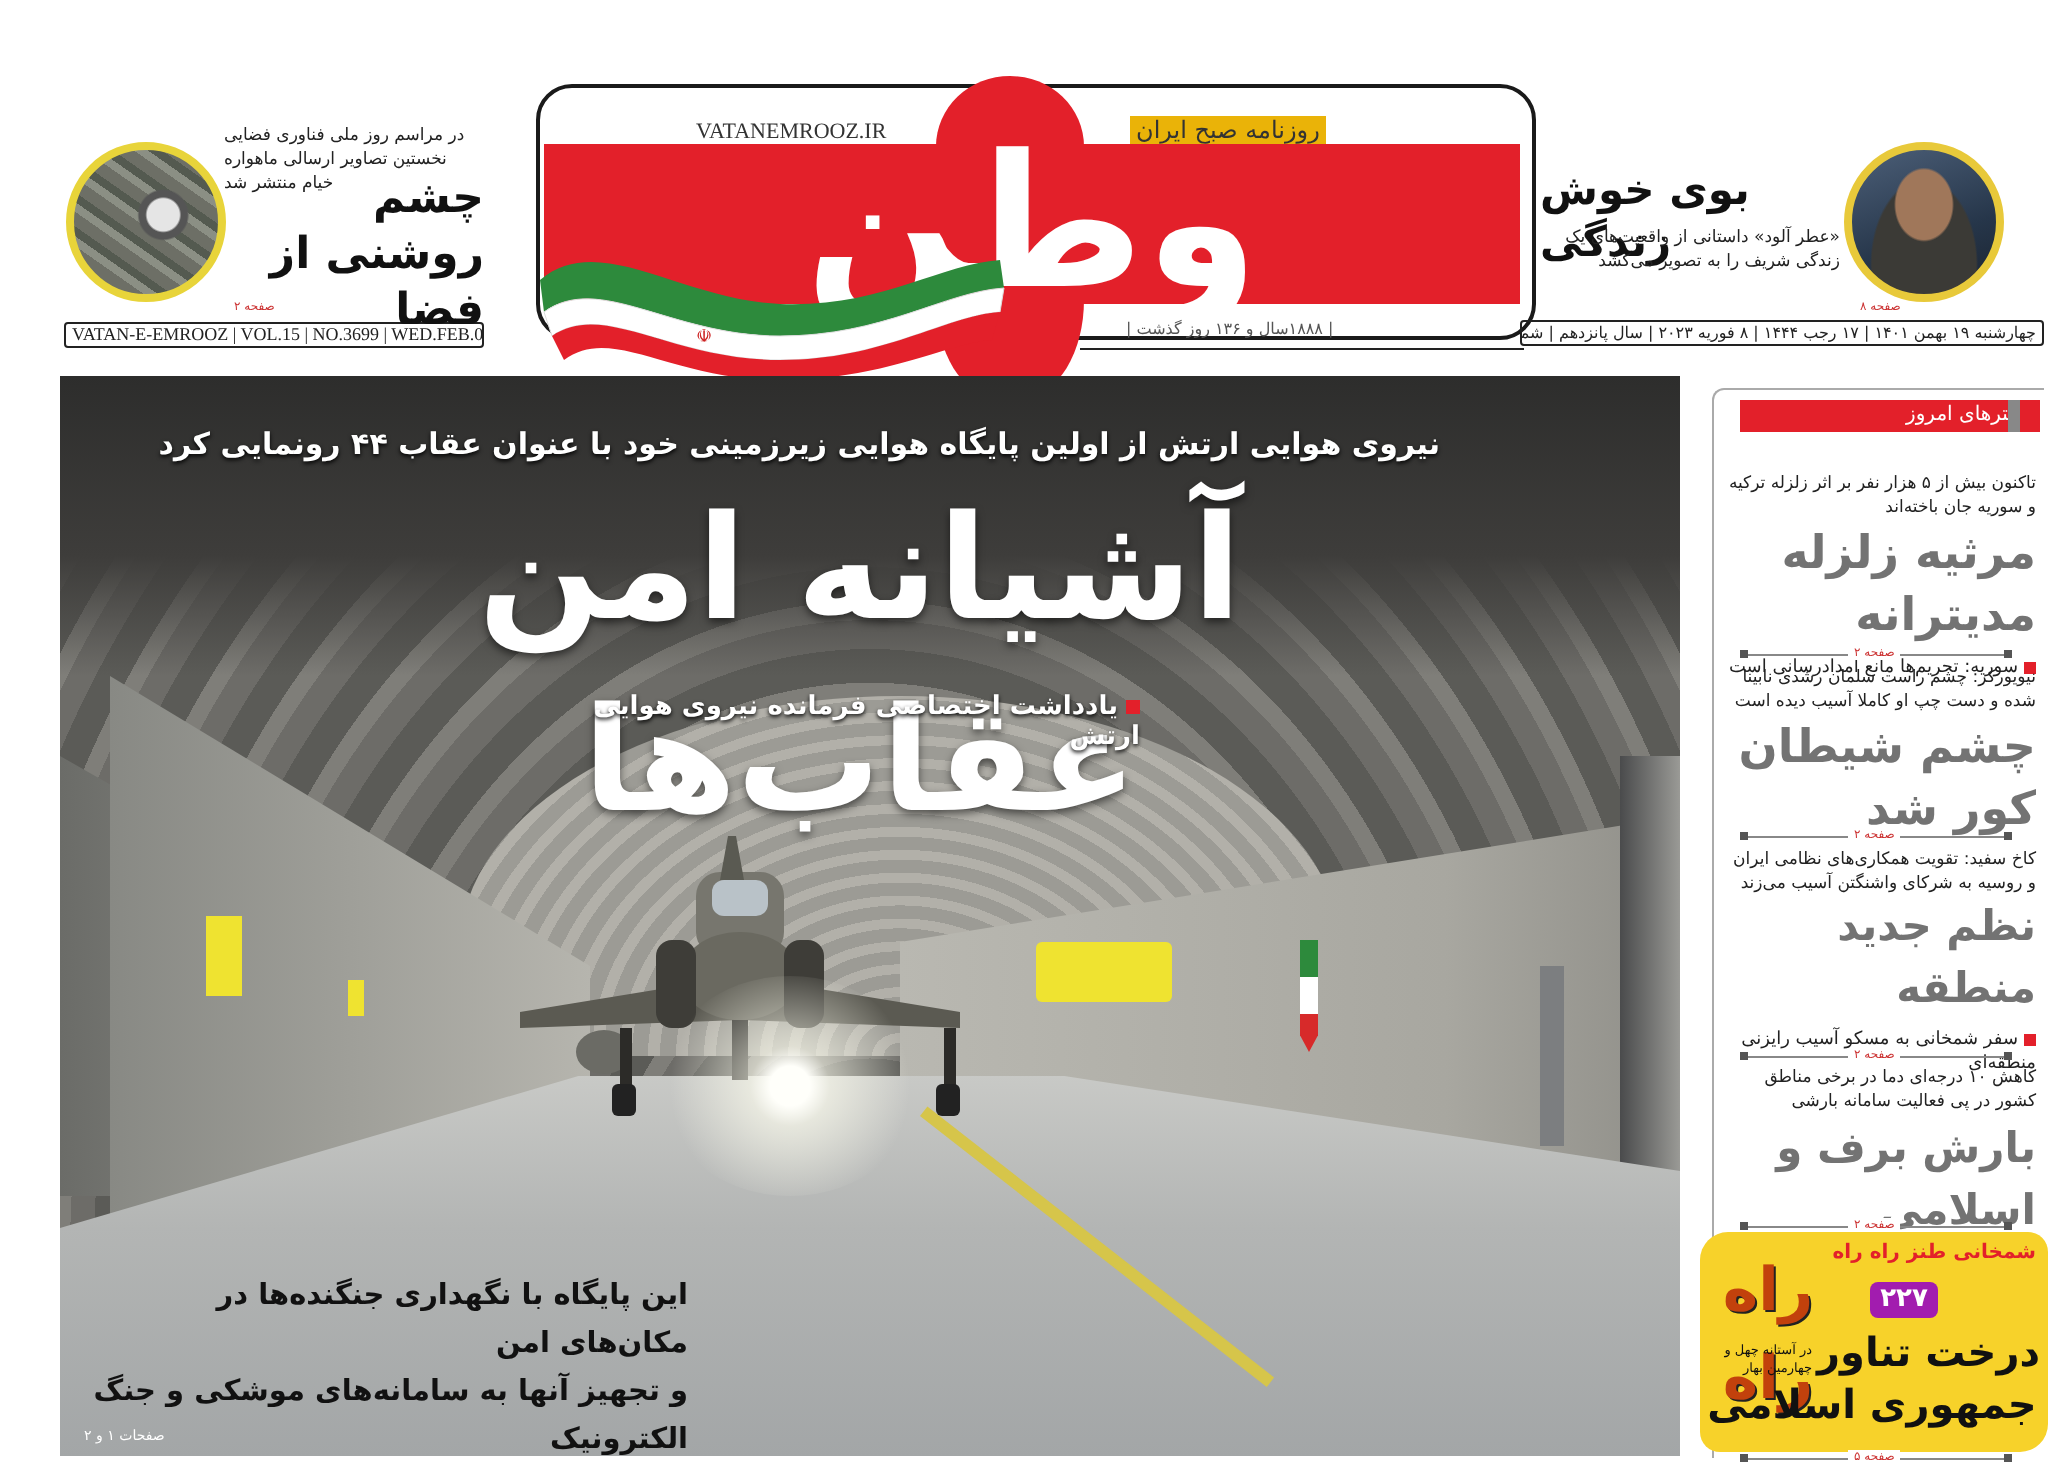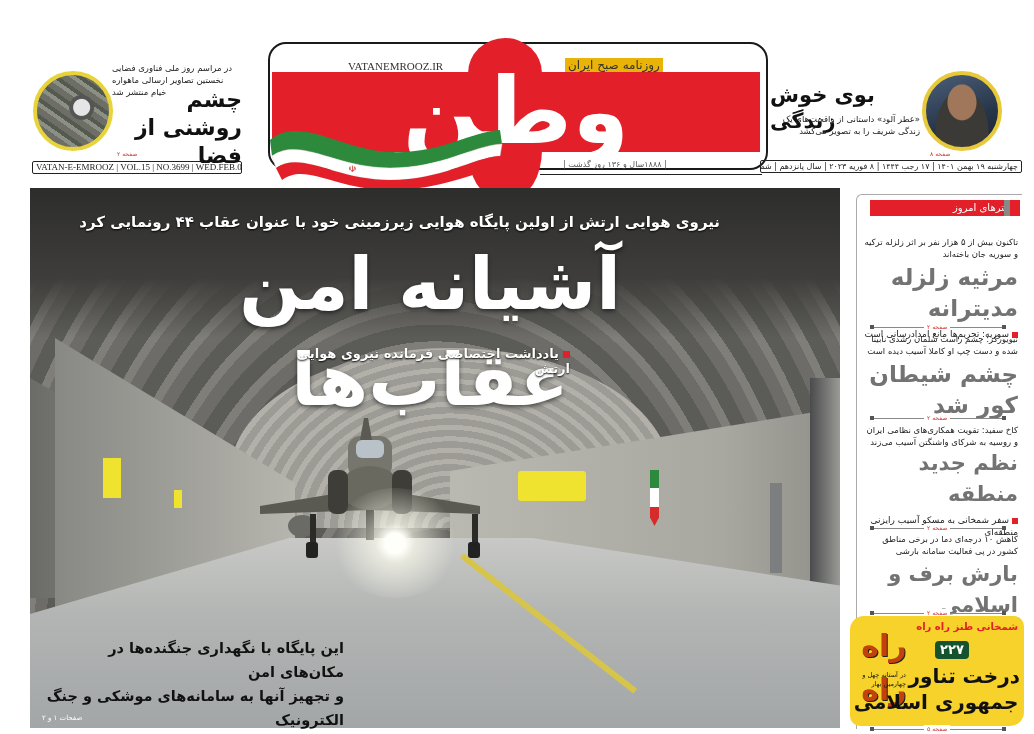--- a/index.html
+++ b/index.html
@@ -206,21 +206,21 @@
     left: 850px; top: 616px; width: 174px; height: 110px;
     background: #f7d22a; border-radius: 14px 10px 14px 10px;
   }
   .rah-label { left: 900px; top: 621px; width: 118px; text-align: right; font-size: 10px; font-weight: bold; color: #e3202a; }
   .rah-logo {
     left: 856px; top: 624px; width: 56px; height: 44px; font-size: 30px; font-weight: bold;
     color: #c2410c; text-align: center; line-height: 44px;
     text-shadow: 1px 1px 0 #222;
   }
   .rah-badge {
-    left: 935px; top: 641px; width: 34px; height: 18px; background: #14532d; border-radius: 4px;
+    left: 935px; top: 641px; width: 34px; height: 18px; background: #a21caf; border-radius: 4px;
     color: #fff; font-weight: bold; font-size: 13px; line-height: 18px; text-align: center;
   }
   .rah-pre { left: 858px; top: 671px; width: 48px; text-align: right; font-size: 6.5px; line-height: 9px; color:#111; }
   .rah-title1 { left: 906px; top: 664px; width: 114px; text-align: right; font-size: 20px; font-weight: bold; line-height: 24px; }
   .rah-title2 { left: 852px; top: 688px; width: 168px; text-align: center; font-size: 20px; font-weight: bold; line-height: 28px; }
 </style>
 </head>
 <body>
 
 <div class="abs mast-frame"></div>

